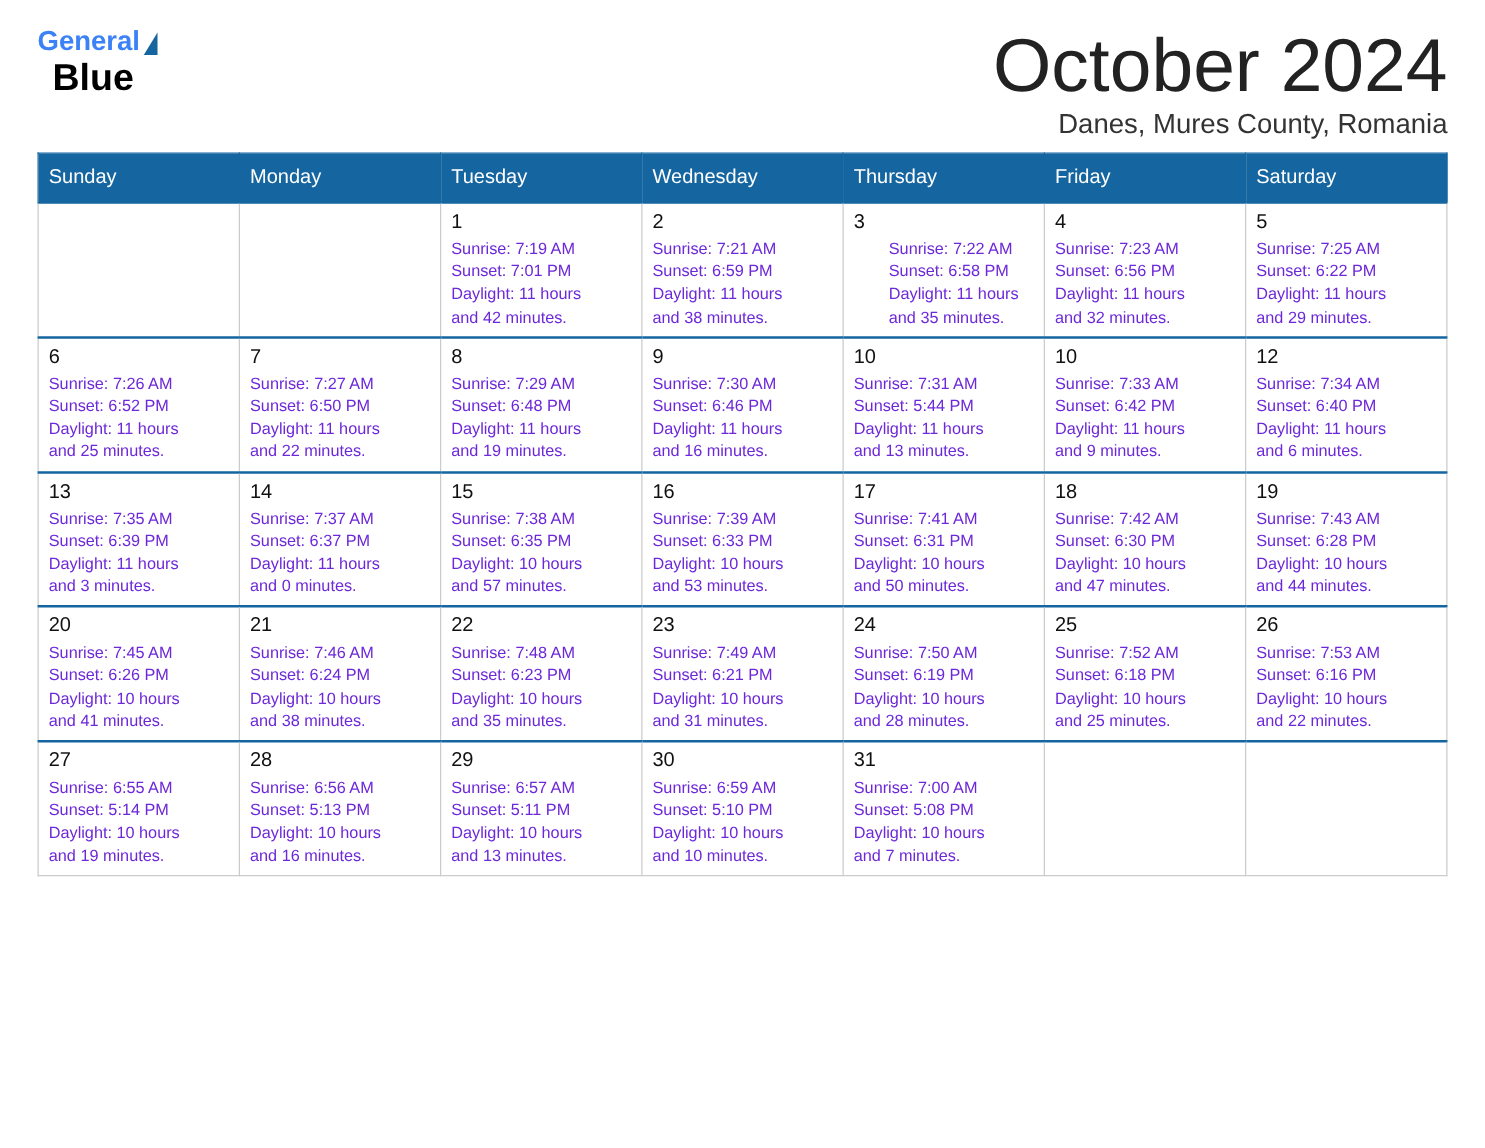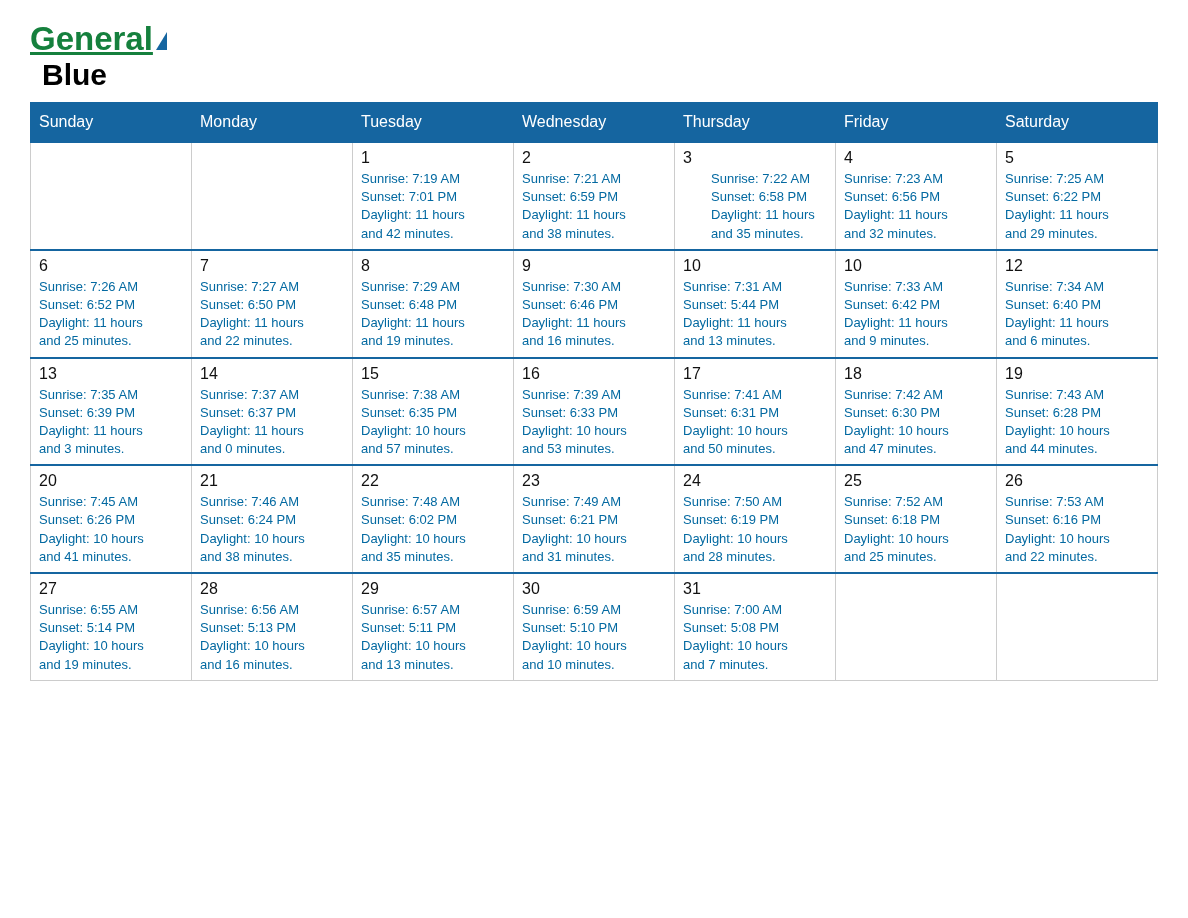--- a/index.html
+++ b/index.html
@@ -57,21 +57,21 @@
     }
     .day-num {
       font-size: 16px;
       font-weight: normal;
       color: #111;
       display: block;
       margin-bottom: 3px;
     }
     .day-info {
       font-size: 13px;
-      color: #0369a1;
+      color: #6d28d9;
       line-height: 1.4;
     }
     tbody tr td:empty {
       background: #fff;
     }
     .logo-wrap {
       display: flex;
       flex-direction: column;
     }
     .logo-line1 {
@@ -83,26 +83,30 @@
       align-items: center;
       margin-left: 4px;
     }
   </style>
 </head>
 <body>
 
 <div class="header">
   <div class="logo-wrap">
     <div class="logo-line1">
-      <span class="logo-general" style="font-size:33px;font-weight:bold;color:#15803d;text-decoration:underline;">General</span>
+      <span class="logo-general" style="font-size:22px;font-weight:bold;color:#3b82f6;">General</span>
       <span style="display:inline-block;width:0;height:0;border-left:11px solid transparent;border-right:0;border-bottom:18px solid #1565a0;margin:0 2px 0 3px;vertical-align:middle;margin-top:4px;"></span>
     </div>
     <div class="logo-line2">
       <span style="font-size:30px;font-weight:bold;color:#000000;margin-left:8px;">Blue</span>
     </div>
+  </div>
+  <div class="title-block">
+    <div class="month-title">October 2024</div>
+    <div class="location-title">Danes, Mures County, Romania</div>
   </div>
 </div>
 
 <table>
   <thead>
     <tr>
       <th>Sunday</th>
       <th>Monday</th>
       <th>Tuesday</th>
       <th>Wednesday</th>
@@ -264,21 +268,21 @@
         <td>
           <span class="day-num">21</span>
           <div class="day-info" style="white-space: pre-line;">Sunrise: 7:46 AM
 Sunset: 6:24 PM
 Daylight: 10 hours
 and 38 minutes.</div>
         </td>
         <td>
           <span class="day-num">22</span>
           <div class="day-info" style="white-space: pre-line;">Sunrise: 7:48 AM
-Sunset: 6:02 PM
+Sunset: 6:23 PM
 Daylight: 10 hours
 and 35 minutes.</div>
         </td>
         <td>
           <span class="day-num">23</span>
           <div class="day-info" style="white-space: pre-line;">Sunrise: 7:49 AM
 Sunset: 6:21 PM
 Daylight: 10 hours
 and 31 minutes.</div>
         </td>

